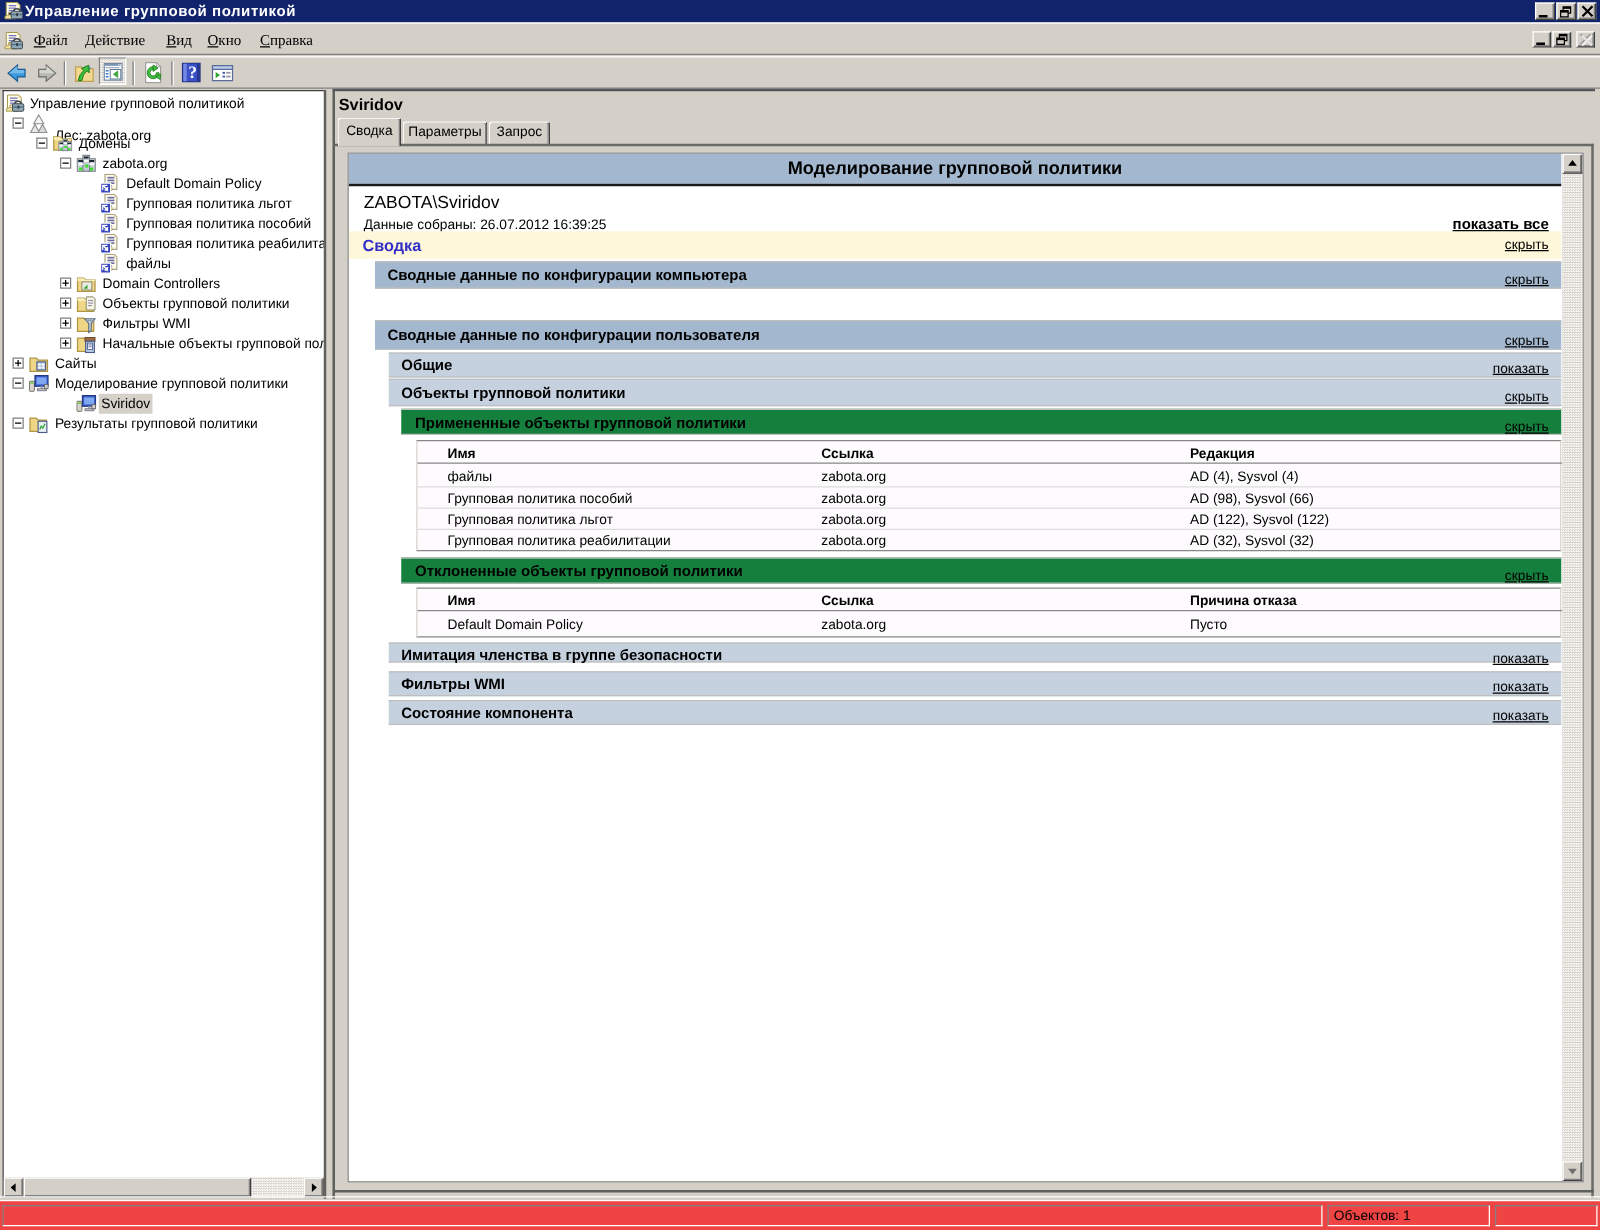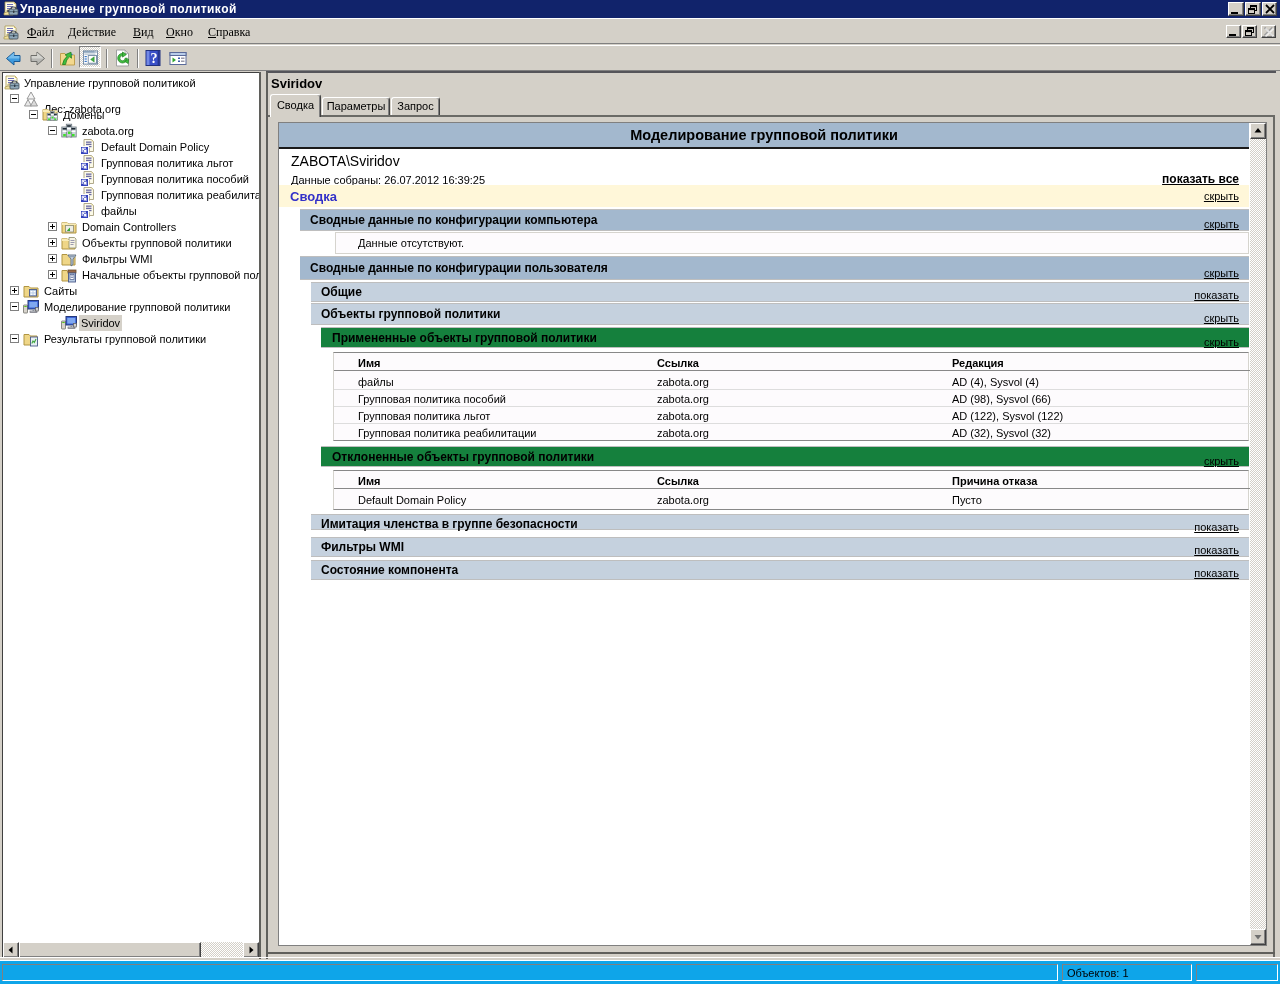--- a/index.html
+++ b/index.html
@@ -20,21 +20,21 @@
 .tbsep { position:absolute; top:3px; width:2px; height:19px; border-left:1px solid #808080; border-right:1px solid #FFFFFF; }
 
 #treepanel { left:2px; top:72px; width:258px; height:886px; background:#FFFFFF; border-top:1px solid #404040; border-left:1px solid #404040; overflow:hidden; }
 .trow { position:absolute; height:16px; line-height:16px; white-space:nowrap; font-size:11px; }
 .tico { position:absolute; width:16px; height:16px; }
 .pm { position:absolute; width:9px; height:9px; border:1px solid #808080; background:#fff; }
 .pm:before, .pm:after { content:""; position:absolute; background:#000; }
 .pm:before { left:1px; right:1px; top:3px; height:1px; }
 .pmplus:after { top:1px; bottom:1px; left:3px; width:1px; }
 
-#statusbar { left:0; top:960px; width:1280px; height:24px; background:#0ea5e9; border-top:1px solid #FFFFFF; }
+#statusbar { left:0; top:960px; width:1280px; height:24px; background:#ef4444; border-top:1px solid #FFFFFF; }
 .sfield { position:absolute; top:3px; height:17px; border-top:1px solid #808080; border-left:1px solid #808080; border-right:1px solid #FFFFFF; border-bottom:1px solid #FFFFFF; font-size:11px; line-height:16px; }
 
 #rightpanel { left:267px; top:72px; width:1010px; height:886px; background:#D4D0C8; }
 #paneheader { position:absolute; left:4px; top:4px; font-weight:bold; font-size:13px; }
 .tab { position:absolute; background:#D4D0C8; border-top:1px solid #FFFFFF; border-left:1px solid #FFFFFF; border-right:1px solid #404040; font-size:11px; text-align:center; box-shadow: inset -1px 0 0 #808080; }
 
 #report { position:absolute; left:11px; top:50px; width:989px; height:824px; background:#FFFFFF; border:1px solid #808080; overflow:hidden; }
 #reportscroll { position:absolute; right:0; top:0; width:16px; height:100%; background-color:#D4D0C8; }
 .dither { background-image: conic-gradient(#FFFFFF 0 25%, #D4D0C8 0 50%, #FFFFFF 0 75%, #D4D0C8 0); background-size:2px 2px; }
 .sbtn { position:absolute; left:0; width:16px; height:16px; background:#D4D0C8; border-top:1px solid #FFFFFF; border-left:1px solid #FFFFFF; border-right:1px solid #404040; border-bottom:1px solid #404040; box-shadow: inset -1px -1px 0 #808080; }
@@ -355,21 +355,20 @@
     <div class="band bandL1" style="left:0;top:0;width:970px;height:24px;border-top:none;border-bottom:none;text-align:center;line-height:24px;font-size:14.5px">Моделирование групповой политики</div>
     <div class="abs" style="left:0;top:24px;width:970px;height:2px;background:#1A1A1A"></div>
     <div class="abs" style="left:12px;top:30px;font-weight:normal;font-size:14px">ZABOTA\Sviridov</div>
     <div class="abs" style="left:12px;top:51px;font-size:11px">Данные собраны: 26.07.2012 16:39:25</div>
     <div class="abs" style="right:27px;top:49px;font-weight:bold;font-size:12px;text-decoration:underline;z-index:3">показать все</div>
     <div class="abs" style="left:0;top:62px;width:970px;height:22px;background:#FFF7D9">
       <span class="abs" style="left:11px;top:4px;font-weight:bold;font-size:13px;color:#3330C8">Сводка</span>
       <span class="blink" style="top:5px">скрыть</span>
     </div>
     <div class="band bandL1" style="left:21px;top:86px;width:949px;height:22px;line-height:21px;padding-left:10px">Сводные данные по конфигурации компьютера<span class="blink" style="top:4px">скрыть</span></div>
-    <div class="ctbox" style="left:56px;top:109px;width:914px;height:22px;line-height:21px;padding-left:22px;font-size:11px">Данные отсутствуют.</div>
     <div class="band bandL1" style="left:21px;top:133px;width:949px;height:24px;line-height:23px;padding-left:10px">Сводные данные по конфигурации пользователя<span class="blink" style="top:5px">скрыть</span></div>
     <div class="band bandL2" style="left:32px;top:159px;width:938px;height:20px;line-height:19px;padding-left:10px">Общие<span class="blink" style="top:3px">показать</span></div>
     <div class="band bandL2" style="left:32px;top:180px;width:938px;height:22px;line-height:21px;padding-left:10px">Объекты групповой политики<span class="blink" style="top:4px">скрыть</span></div>
     <div class="band bandL3" style="left:42px;top:204px;width:928px;height:21px;line-height:20px;padding-left:11px">Примененные объекты групповой политики<span class="blink" style="top:4px">скрыть</span></div>
     <div class="abs" style="left:54px;top:229px;width:916px;height:89px;border:1px solid #D6D4CE;border-top:1px solid #888;border-bottom:1px solid #888;background:#FDFBFD">
       <div class="abs thead" style="left:24px;top:4px">Имя</div>
       <div class="abs thead" style="left:323px;top:4px">Ссылка</div>
       <div class="abs thead" style="left:618px;top:4px">Редакция</div>
       <div class="abs" style="left:0;top:17px;width:916px;height:1px;background:#888"></div>
       <div class="abs" style="left:24px;top:23px">файлы</div>

